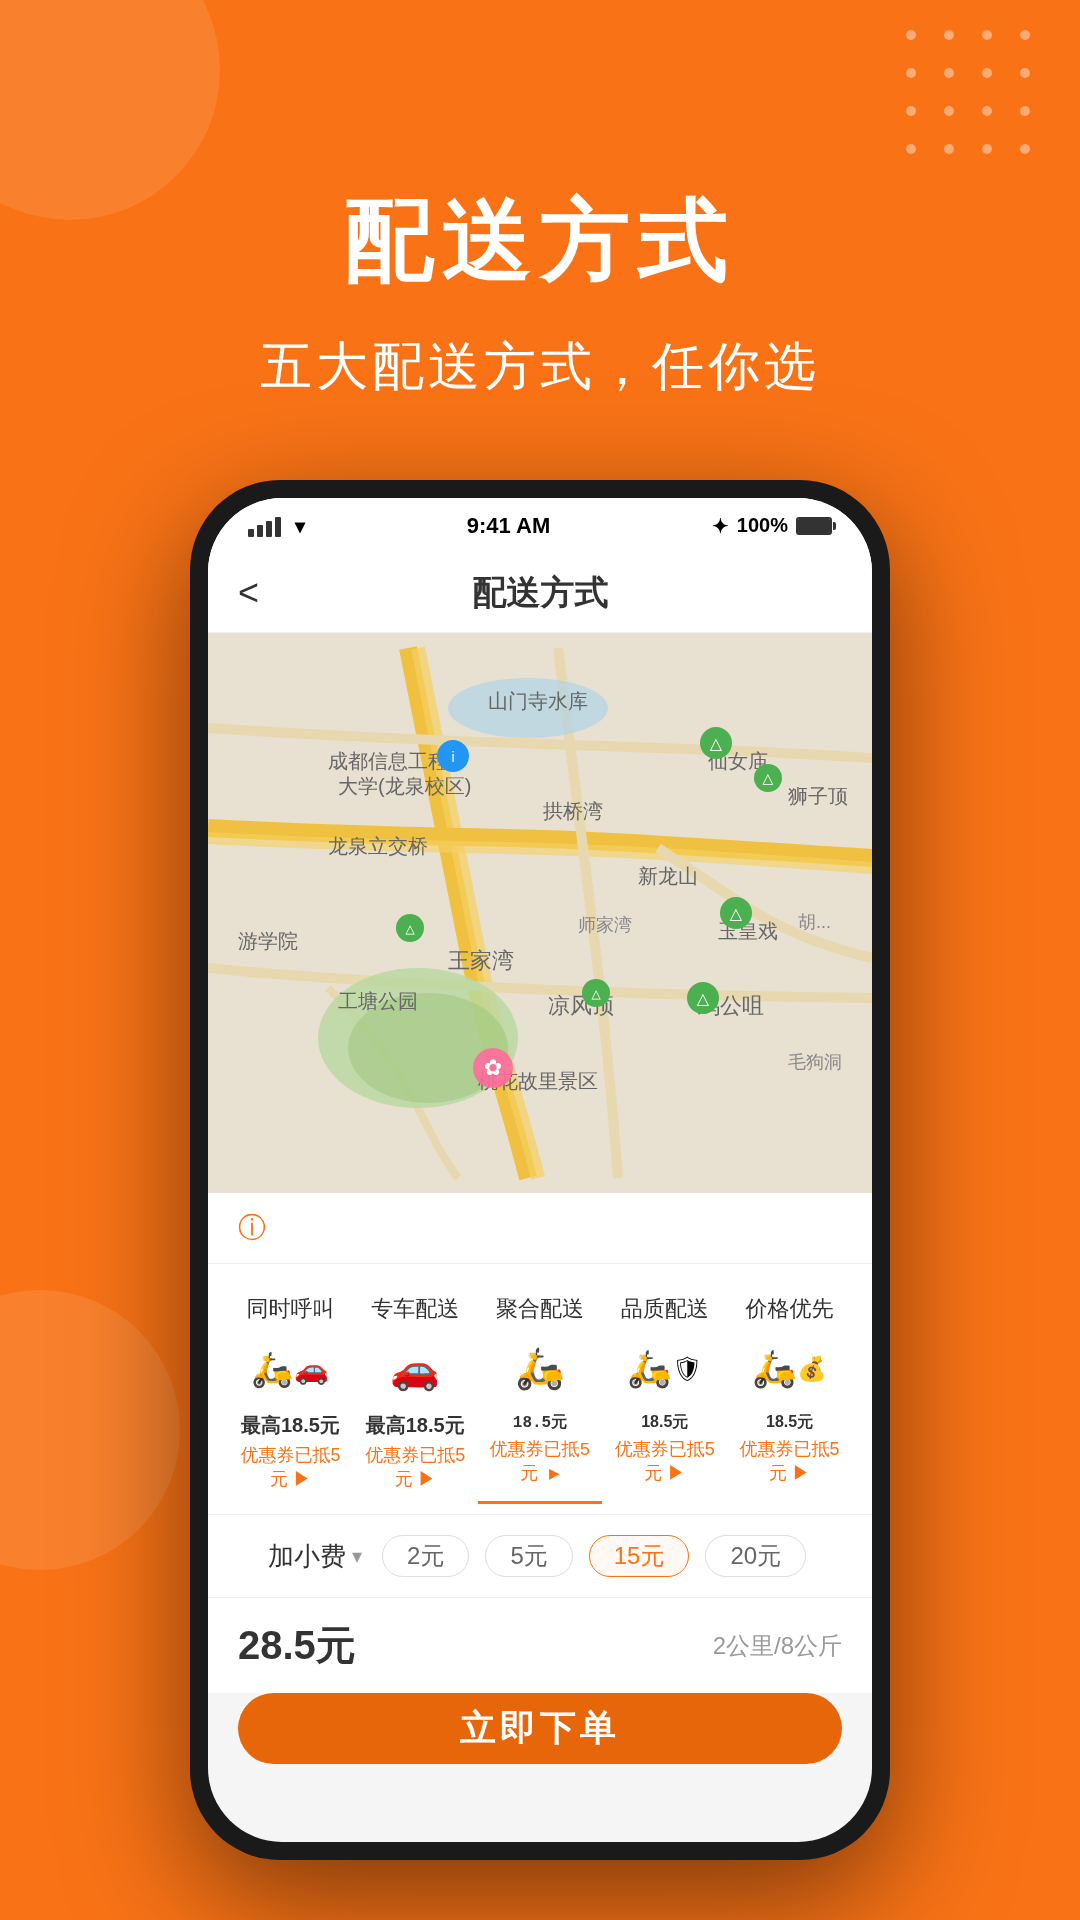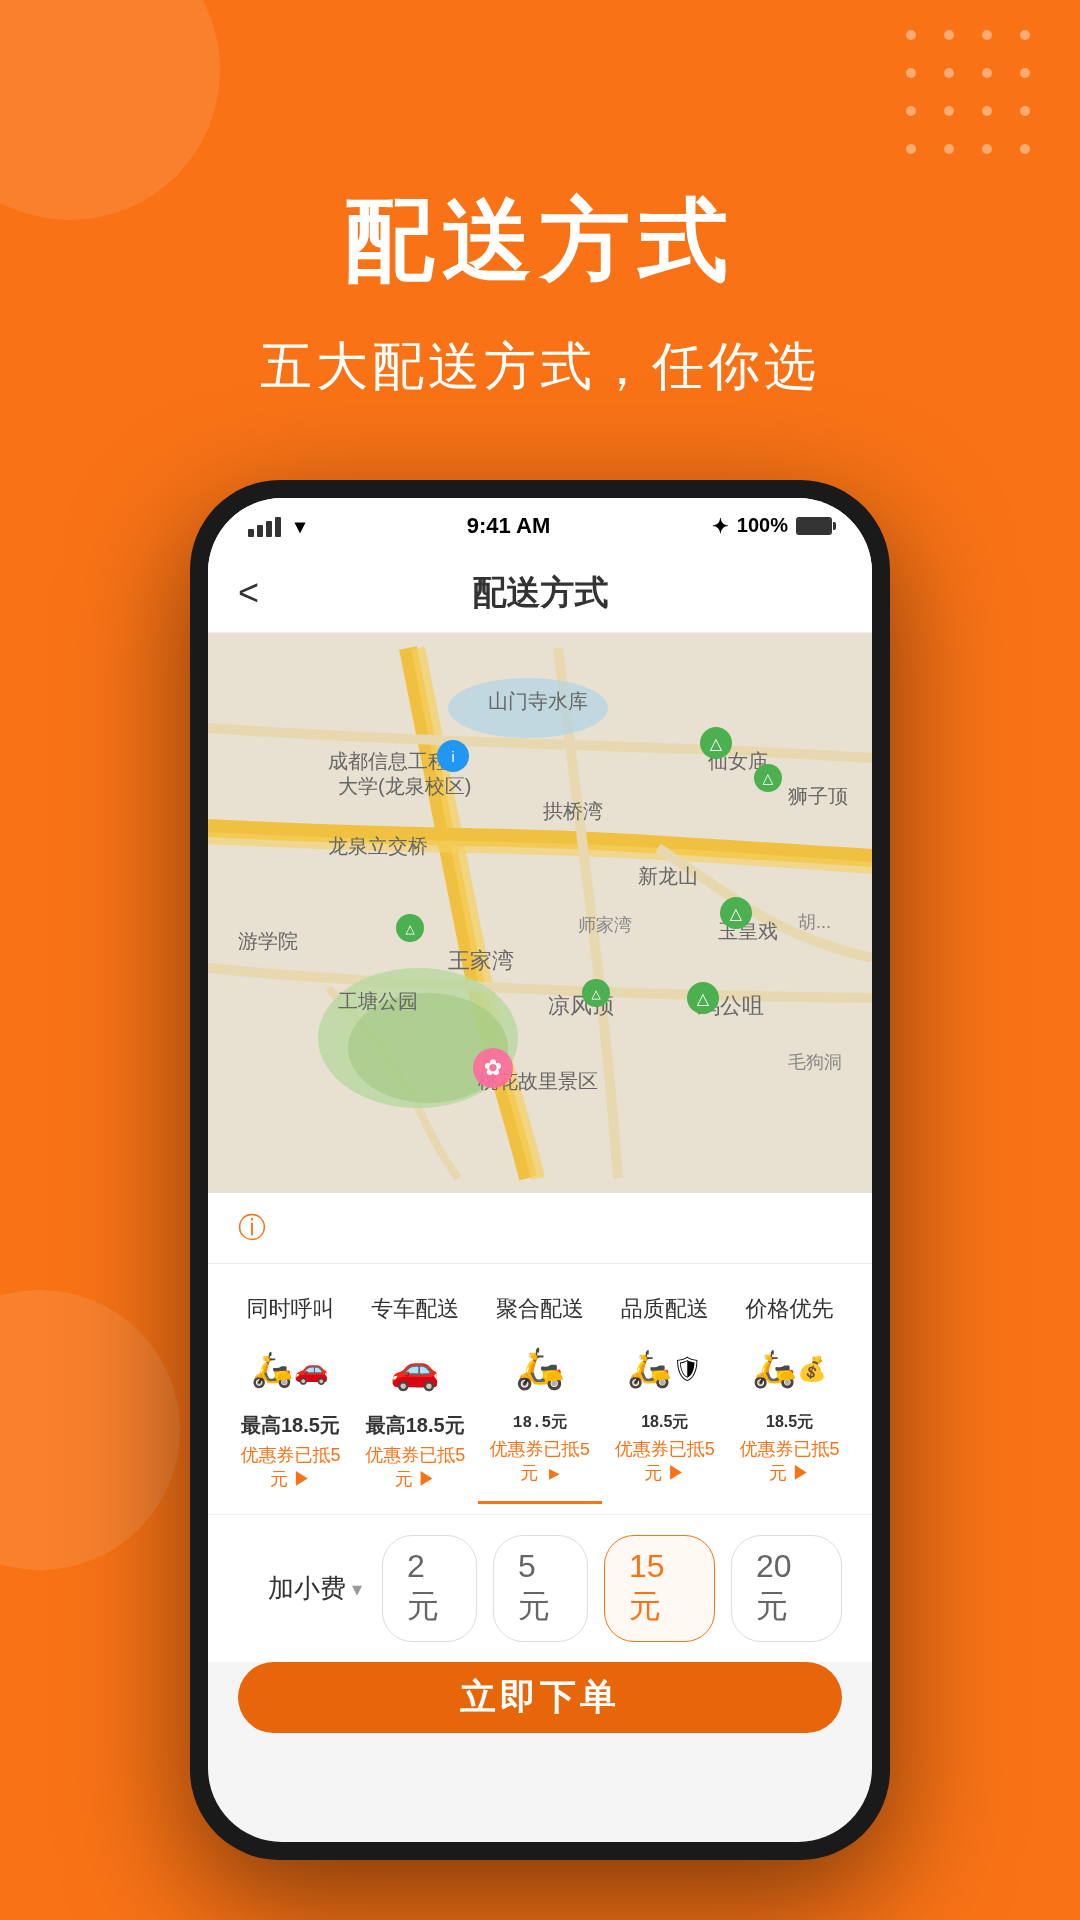--- a/index.html
+++ b/index.html
@@ -305,24 +305,24 @@
       margin-left: 30px;
     }
 
     .fee-options {
       display: flex;
       gap: 16px;
       flex: 1;
     }
 
     .fee-option {
-      padding: 12px 24px;
+      padding: 4px 24px;
       border: 1px solid #ddd;
       border-radius: 30px;
-      font-size: 32px;
+      font-size: 24px;
       color: #666;
       cursor: pointer;
     }
 
     .fee-option.selected {
       border-color: #F97316;
       color: #F97316;
       background: rgba(249,115,22,0.05);
     }
 
@@ -574,19 +574,23 @@
             <span style="font-size:20px; color:#999;">▾</span>
           </div>
           <div class="fee-options">
             <div class="fee-option">2元</div>
             <div class="fee-option">5元</div>
             <div class="fee-option selected">15元</div>
             <div class="fee-option">20元</div>
           </div>
         </div>
 
+        <div class="total-section">
+          <div class="total-price">28.5元</div>
+          <div class="distance-info">2公里/8公斤</div>
+        </div>
 
         <button class="order-button">立即下单</button>
 
       </div>
     </div>
   </div>
 </div>
 
 </body></html>

